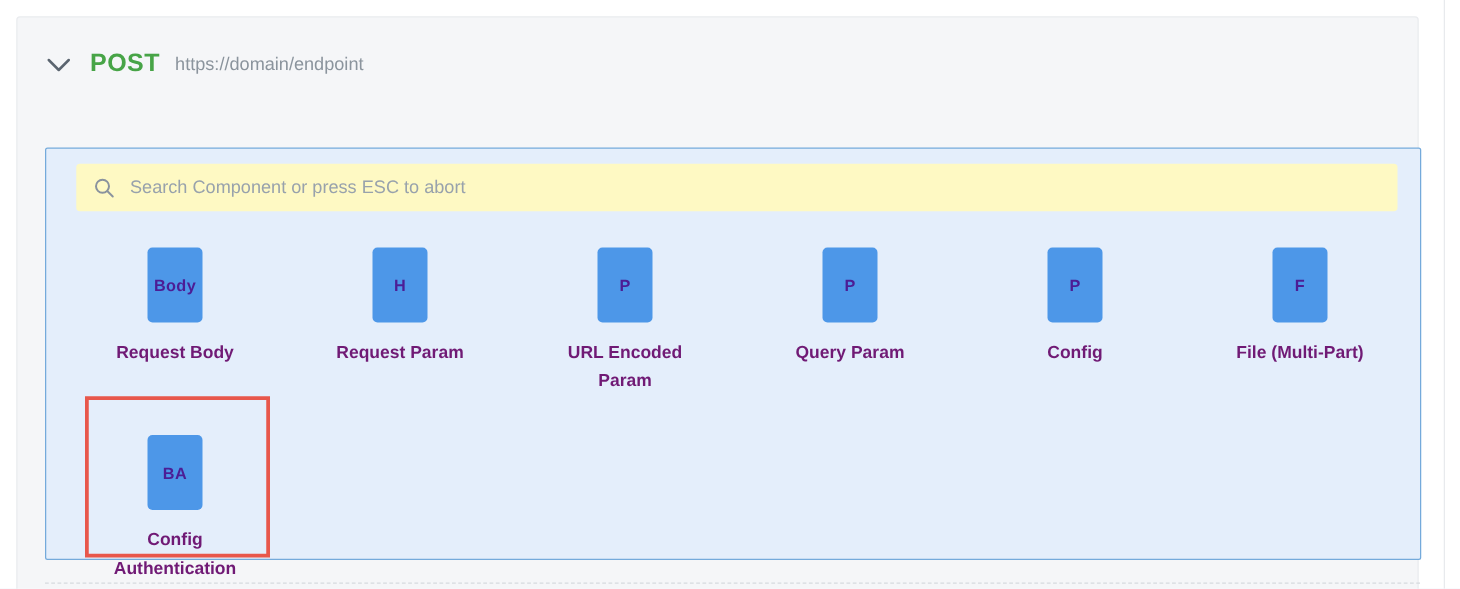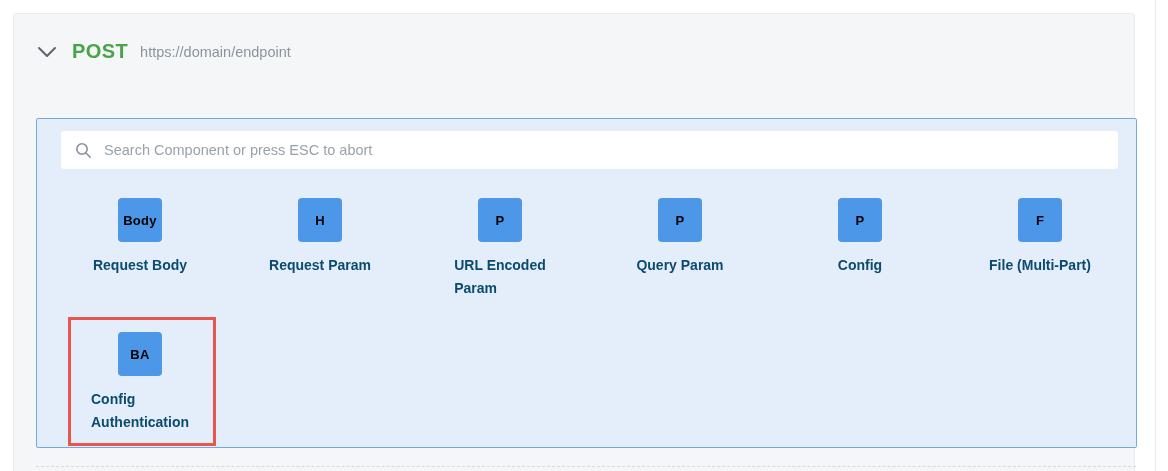--- a/index.html
+++ b/index.html
@@ -40,21 +40,21 @@
     position: absolute; left: 22px; top: 104px;
     width: 1101px; height: 330px;
     background: #e4eefb;
     border: 1px solid #74aadb;
     border-radius: 2px;
   }
 
   .search-box {
     position: absolute; left: 24px; top: 12px;
     width: 1057px; height: 38px;
-    background: #ffffff; border-radius: 3px;
+    background: #fef9c3; border-radius: 3px;
     display: flex; align-items: center;
     padding: 0 12px 0 14px;
   }
   .search-icon { display: flex; align-items: center; margin-right: 12px; }
   .search-input {
     flex: 1; border: none; outline: none;
     font-family: "Liberation Sans", sans-serif;
     font-size: 14.5px; color: #4a5560; background: transparent;
   }
   .search-input::placeholder { color: #98a2ac; }
@@ -63,30 +63,30 @@
     position: absolute; left: 13px; top: 79px;
     display: grid;
     grid-template-columns: repeat(6, 180px);
     row-gap: 32px;
   }
   .component-cell {
     display: flex; flex-direction: column; align-items: center;
     cursor: pointer;
   }
   .component-badge {
-    width: 44px; height: 44px;
+    width: 44px; height: 60px;
     background: #4d97e8; border-radius: 4px;
-    color: #000000; font-weight: bold; font-size: 13px;
+    color: #4c1d95; font-weight: bold; font-size: 13px;
     display: flex; align-items: center; justify-content: center;
     letter-spacing: 0.3px;
   }
   .component-label {
     margin-top: 12px;
-    color: #0c4a6e; font-weight: bold; font-size: 14px;
-    line-height: 23px; 
+    color: #701a75; font-weight: bold; font-size: 14px;
+    line-height: 23px; text-align: center;
   }
 
   .highlight-box {
     position: absolute; left: 31px; top: 198px;
     width: 148px; height: 129px;
     border: 3px solid #e8574b;
     pointer-events: none;
   }
 
   .drop-line {

